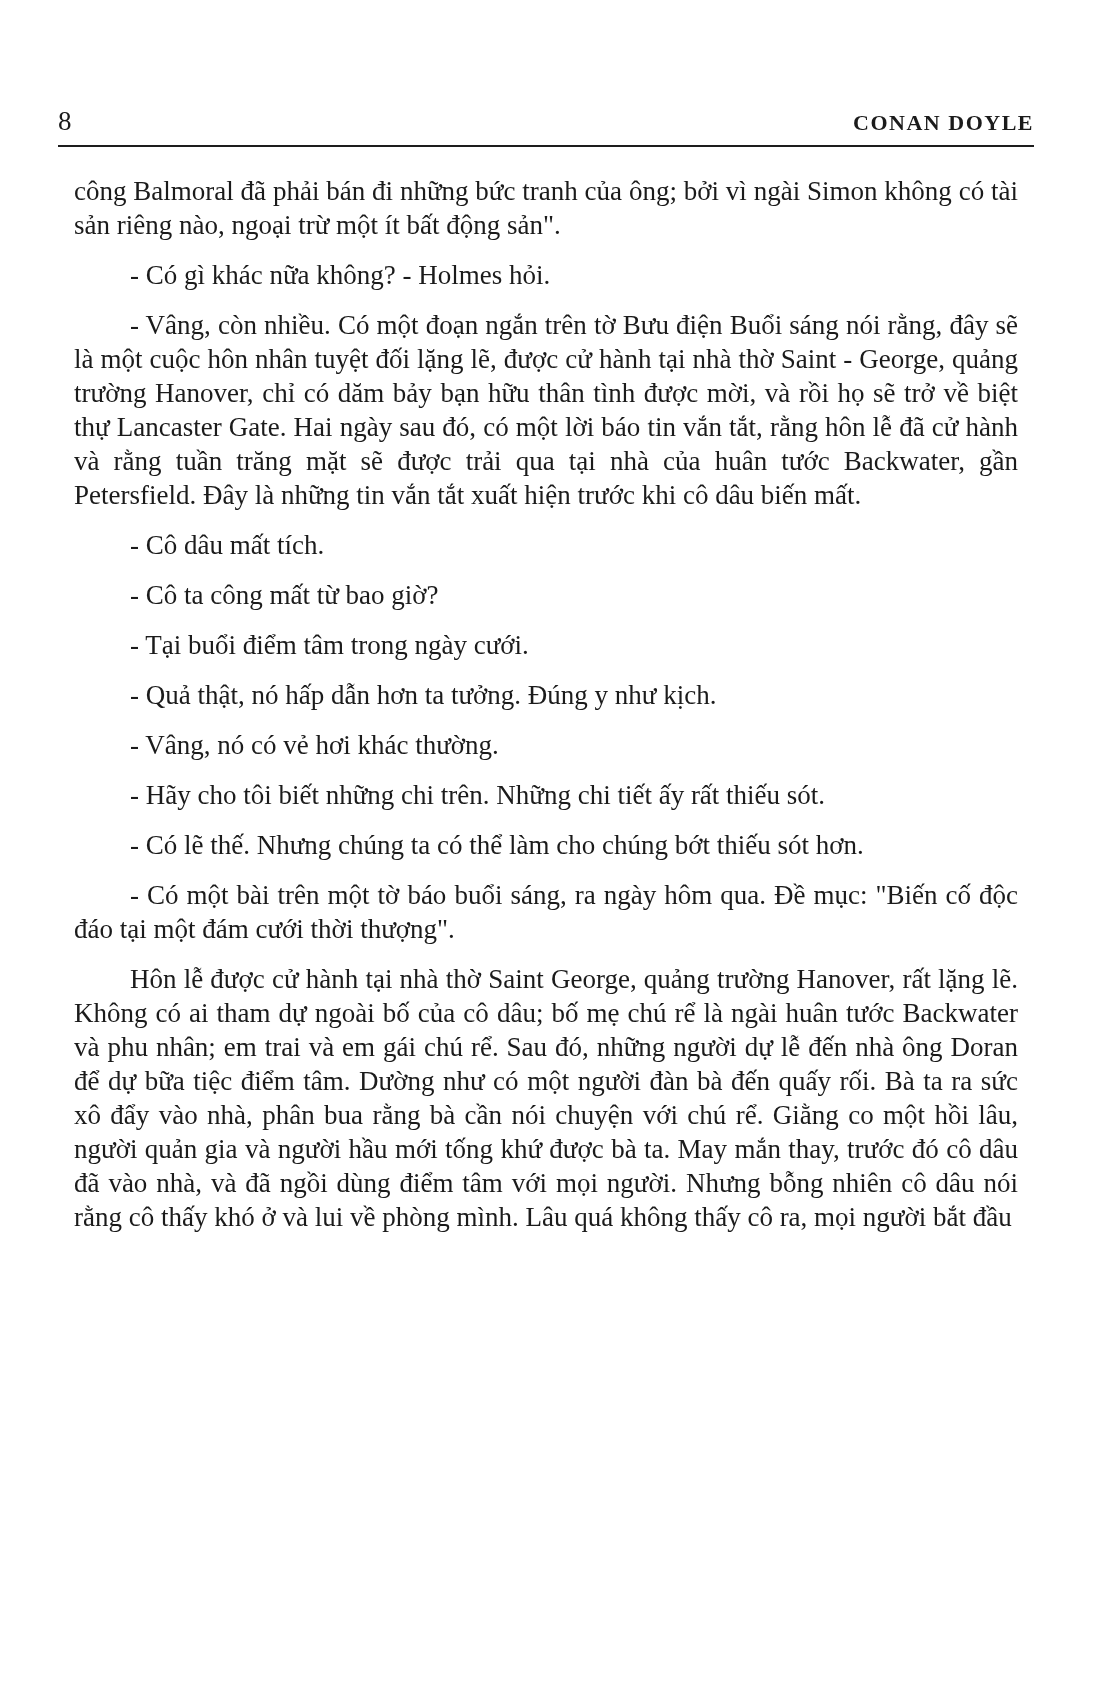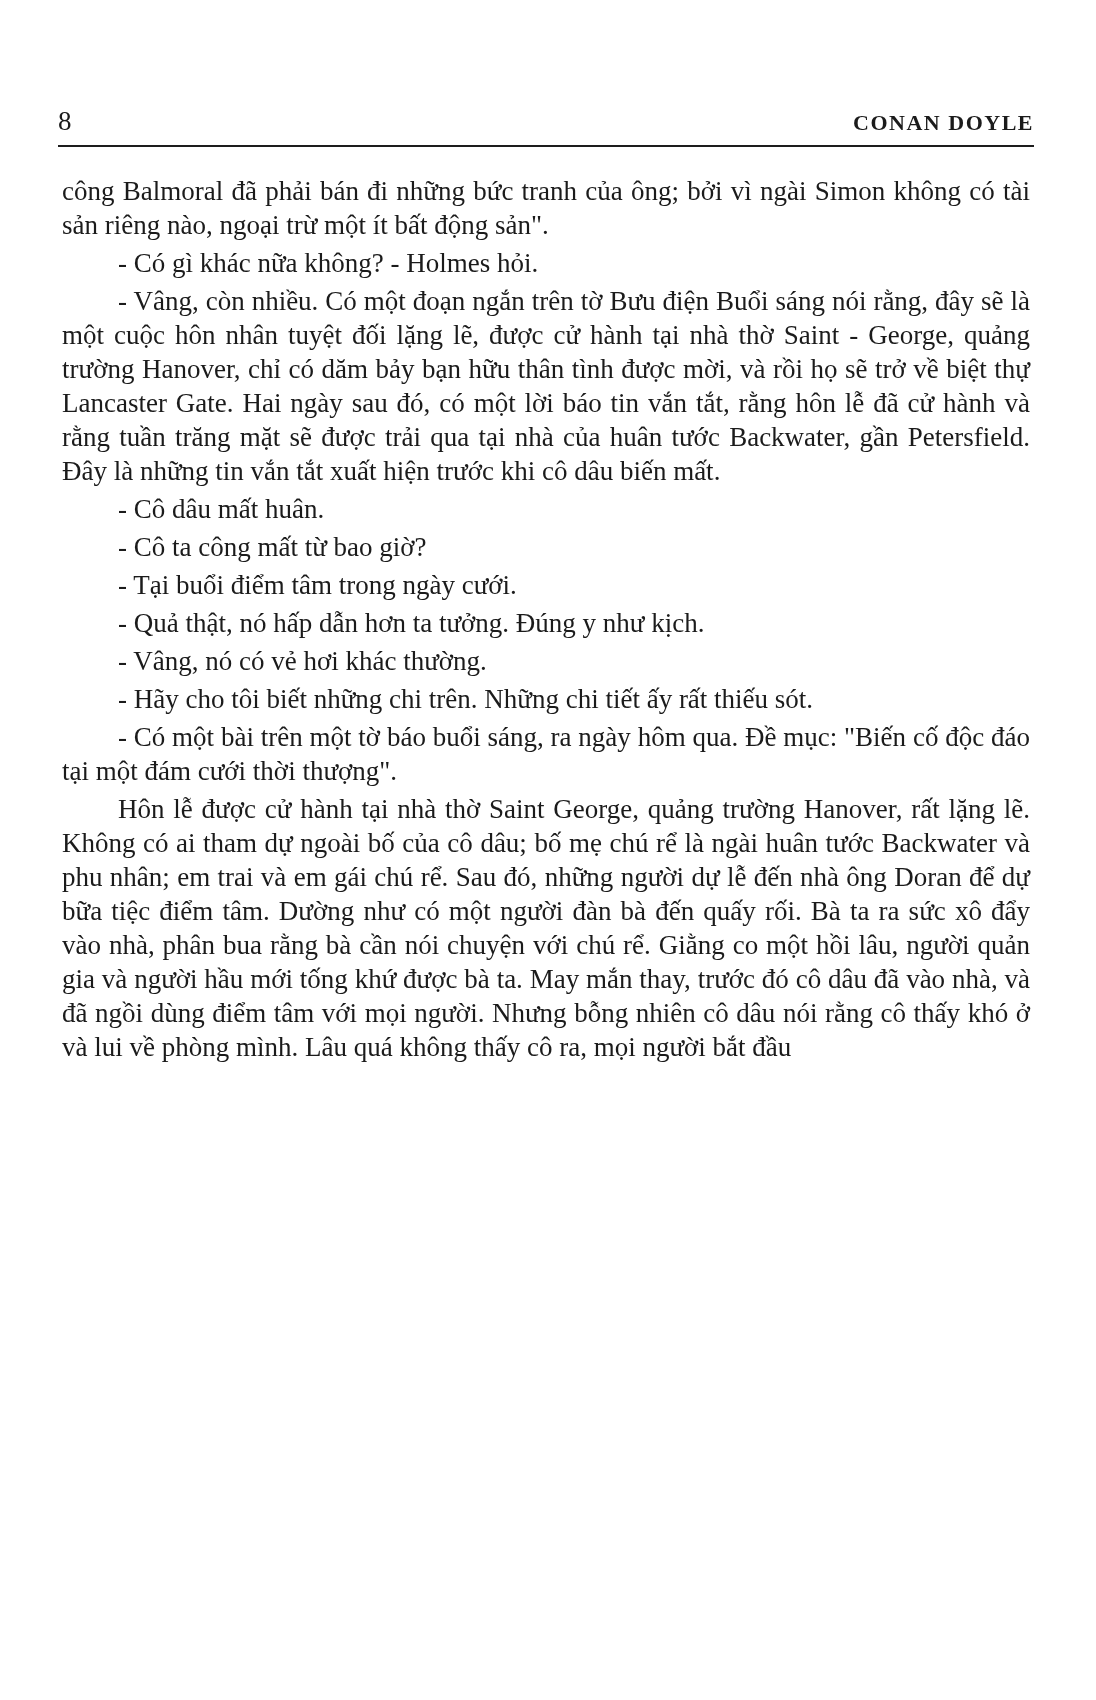--- a/index.html
+++ b/index.html
@@ -40,21 +40,21 @@
     border-top: 2px solid #1d1d1d;
     margin-top: 7px;
   }
   .page-text {
     margin-top: 27px;
     font-size: 27px;
     line-height: 34px;
     text-align: justify;
   }
   p.para {
-    margin: 4px;
+    margin: 16px;
     padding: 0;
   }
   p.para.indent {
     text-indent: 56px;
   }
   .italic {
   }
 </style>
 </head>
 <body>
@@ -62,22 +62,23 @@
 <div class="book-page">
   <div class="page-header">
     <span class="page-number">8</span>
     <span class="running-head">CONAN DOYLE</span>
   </div>
   <div class="header-rule"></div>
   <div class="page-text">
       <p class="para"><span>công Balmoral đã phải bán đi những bức tranh của ông; bởi vì ngài Simon không có tài sản riêng nào, ngoại trừ một ít bất động sản".</span></p>
       <p class="para indent"><span>- Có gì khác nữa không? - Holmes hỏi.</span></p>
       <p class="para indent"><span>- Vâng, còn nhiều. Có một đoạn ngắn trên tờ </span><span class="italic">Bưu điện Buổi sáng</span><span> nói rằng, đây sẽ là một cuộc hôn nhân tuyệt đối lặng lẽ, được cử hành tại nhà thờ Saint - George, quảng trường Hanover, chỉ có dăm bảy bạn hữu thân tình được mời, và rồi họ sẽ trở về biệt thự Lancaster Gate. Hai ngày sau đó, có một lời báo tin vắn tắt, rằng hôn lễ đã cử hành và rằng tuần trăng mặt sẽ được trải qua tại nhà của huân tước Backwater, gần Petersfield. Đây là những tin vắn tắt xuất hiện trước khi cô dâu biến mất.</span></p>
-      <p class="para indent"><span>- Cô dâu mất huân.</span></p>
+      <p class="para indent"><span>- Cô dâu mất tích.</span></p>
       <p class="para indent"><span>- Cô ta công mất từ bao giờ?</span></p>
       <p class="para indent"><span>- Tại buổi điểm tâm trong ngày cưới.</span></p>
       <p class="para indent"><span>- Quả thật, nó hấp dẫn hơn ta tưởng. Đúng y như kịch.</span></p>
       <p class="para indent"><span>- Vâng, nó có vẻ hơi khác thường.</span></p>
       <p class="para indent"><span>- Hãy cho tôi biết những chi trên. Những chi tiết ấy rất thiếu sót.</span></p>
+      <p class="para indent"><span>- Có lẽ thế. Nhưng chúng ta có thể làm cho chúng bớt thiếu sót hơn.</span></p>
       <p class="para indent"><span>- Có một bài trên một tờ báo buổi sáng, ra ngày hôm qua. Đề mục: "</span><span class="italic">Biến cố độc đáo tại một đám cưới thời thượng</span><span>".</span></p>
       <p class="para indent"><span>Hôn lễ được cử hành tại nhà thờ Saint George, quảng trường Hanover, rất lặng lẽ. Không có ai tham dự ngoài bố của cô dâu; bố mẹ chú rể là ngài huân tước Backwater và phu nhân; em trai và em gái chú rể. Sau đó, những người dự lễ đến nhà ông Doran để dự bữa tiệc điểm tâm. Dường như có một người đàn bà đến quấy rối. Bà ta ra sức xô đẩy vào nhà, phân bua rằng bà cần nói chuyện với chú rể. Giằng co một hồi lâu, người quản gia và người hầu mới tống khứ được bà ta. May mắn thay, trước đó cô dâu đã vào nhà, và đã ngồi dùng điểm tâm với mọi người. Nhưng bỗng nhiên cô dâu nói rằng cô thấy khó ở và lui về phòng mình. Lâu quá không thấy cô ra, mọi người bắt đầu</span></p>
     </div>
 </div>
 
 </body></html>

